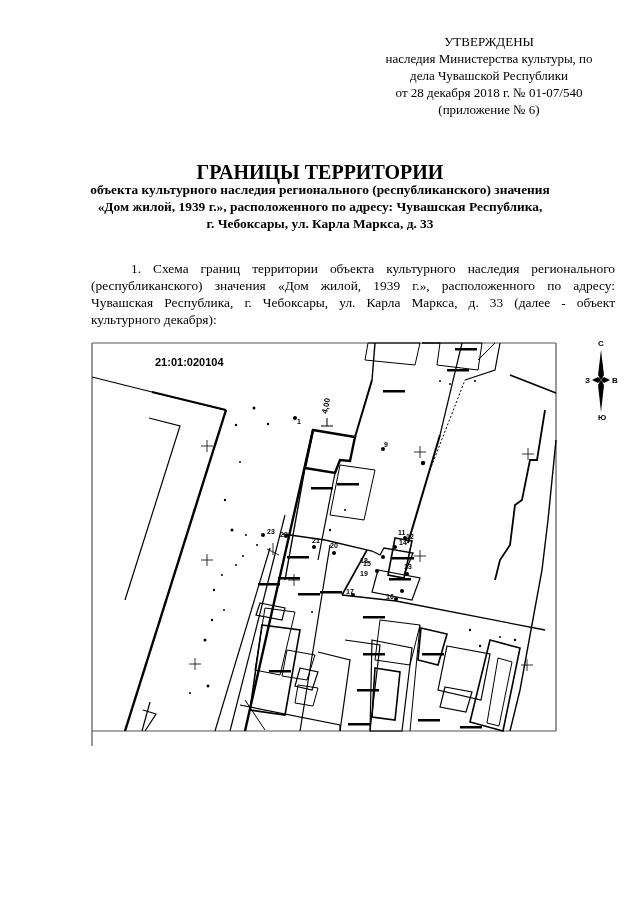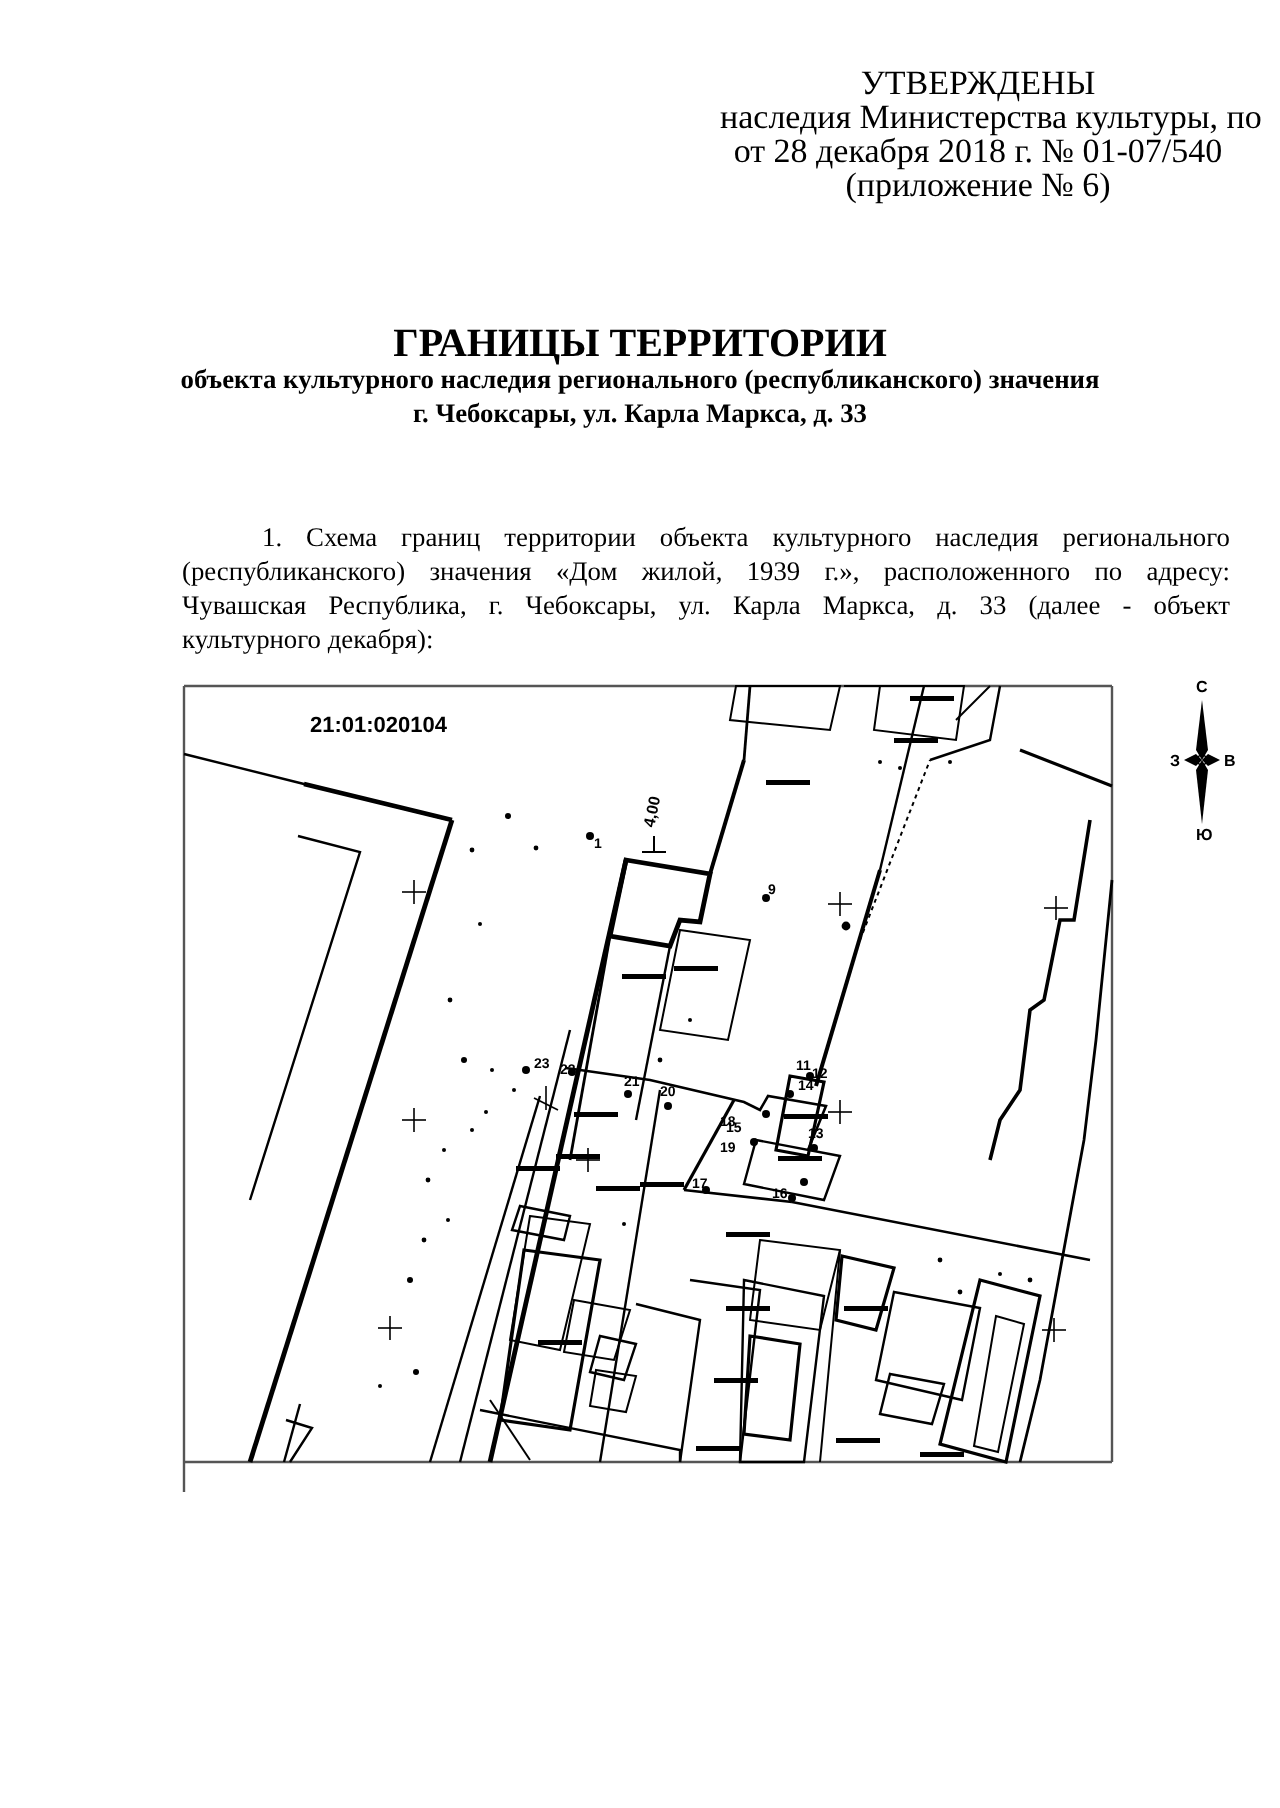--- a/index.html
+++ b/index.html
@@ -1,45 +1,47 @@
 <!DOCTYPE html>
 <html><head>
 <meta charset="utf-8">
 <style>
   html, body { margin:0; padding:0; background:#ffffff; }
   body { width:640px; height:904px; position:relative; overflow:hidden;
          font-family:"Liberation Serif", "DejaVu Serif", serif; color:#000; }
   .approval { position:absolute; left:360px; top:33px; width:258px; text-align:center;
-              font-size:17px; line-height:17px; }
+              font-size:13px; line-height:17px; }
   .approval div { white-space:nowrap; }
   .title-block { position:absolute; left:60px; top:164px; width:520px; text-align:center;
                  font-weight:bold; font-size:13.4px; line-height:17px; }
   .title-block div { white-space:nowrap; }
   .title-main { font-size:20px; }
   .para { position:absolute; left:91px; top:260px; width:524px; font-size:13.4px;
           line-height:17px; text-align:justify; }
   .para .line { display:block; text-align:justify; text-align-last:justify; white-space:nowrap; }
   .para .line.last { text-align-last:left; }
   .para .indent { padding-left:40px; }
   .map { position:absolute; left:0; top:330px; width:640px; height:430px; }
   .cad-label { font-family:"Liberation Sans", "DejaVu Sans", sans-serif; font-weight:bold; }
 </style>
 </head>
 <body>
 
 <div class="approval">
   <div>УТВЕРЖДЕНЫ</div>
   <div>наследия Министерства культуры, по</div>
+  <div>дела Чувашской Республики</div>
   <div>от 28 декабря 2018 г. № 01-07/540</div>
   <div>(приложение № 6)</div>
 </div>
 
 <div class="title-block">
   <div class="title-main">ГРАНИЦЫ ТЕРРИТОРИИ</div>
   <div>объекта культурного наследия регионального (республиканского) значения</div>
+  <div>«Дом жилой, 1939 г.», расположенного по адресу: Чувашская Республика,</div>
   <div>г. Чебоксары, ул. Карла Маркса, д. 33</div>
 </div>
 
 <div class="para">
   <span class="line indent">1. Схема границ территории объекта культурного наследия регионального</span>
   <span class="line">(республиканского) значения  «Дом жилой, 1939 г.», расположенного по адресу:</span>
   <span class="line">Чувашская Республика, г. Чебоксары, ул. Карла Маркса, д. 33 (далее - объект</span>
   <span class="line last">культурного декабря):</span>
 </div>
 

